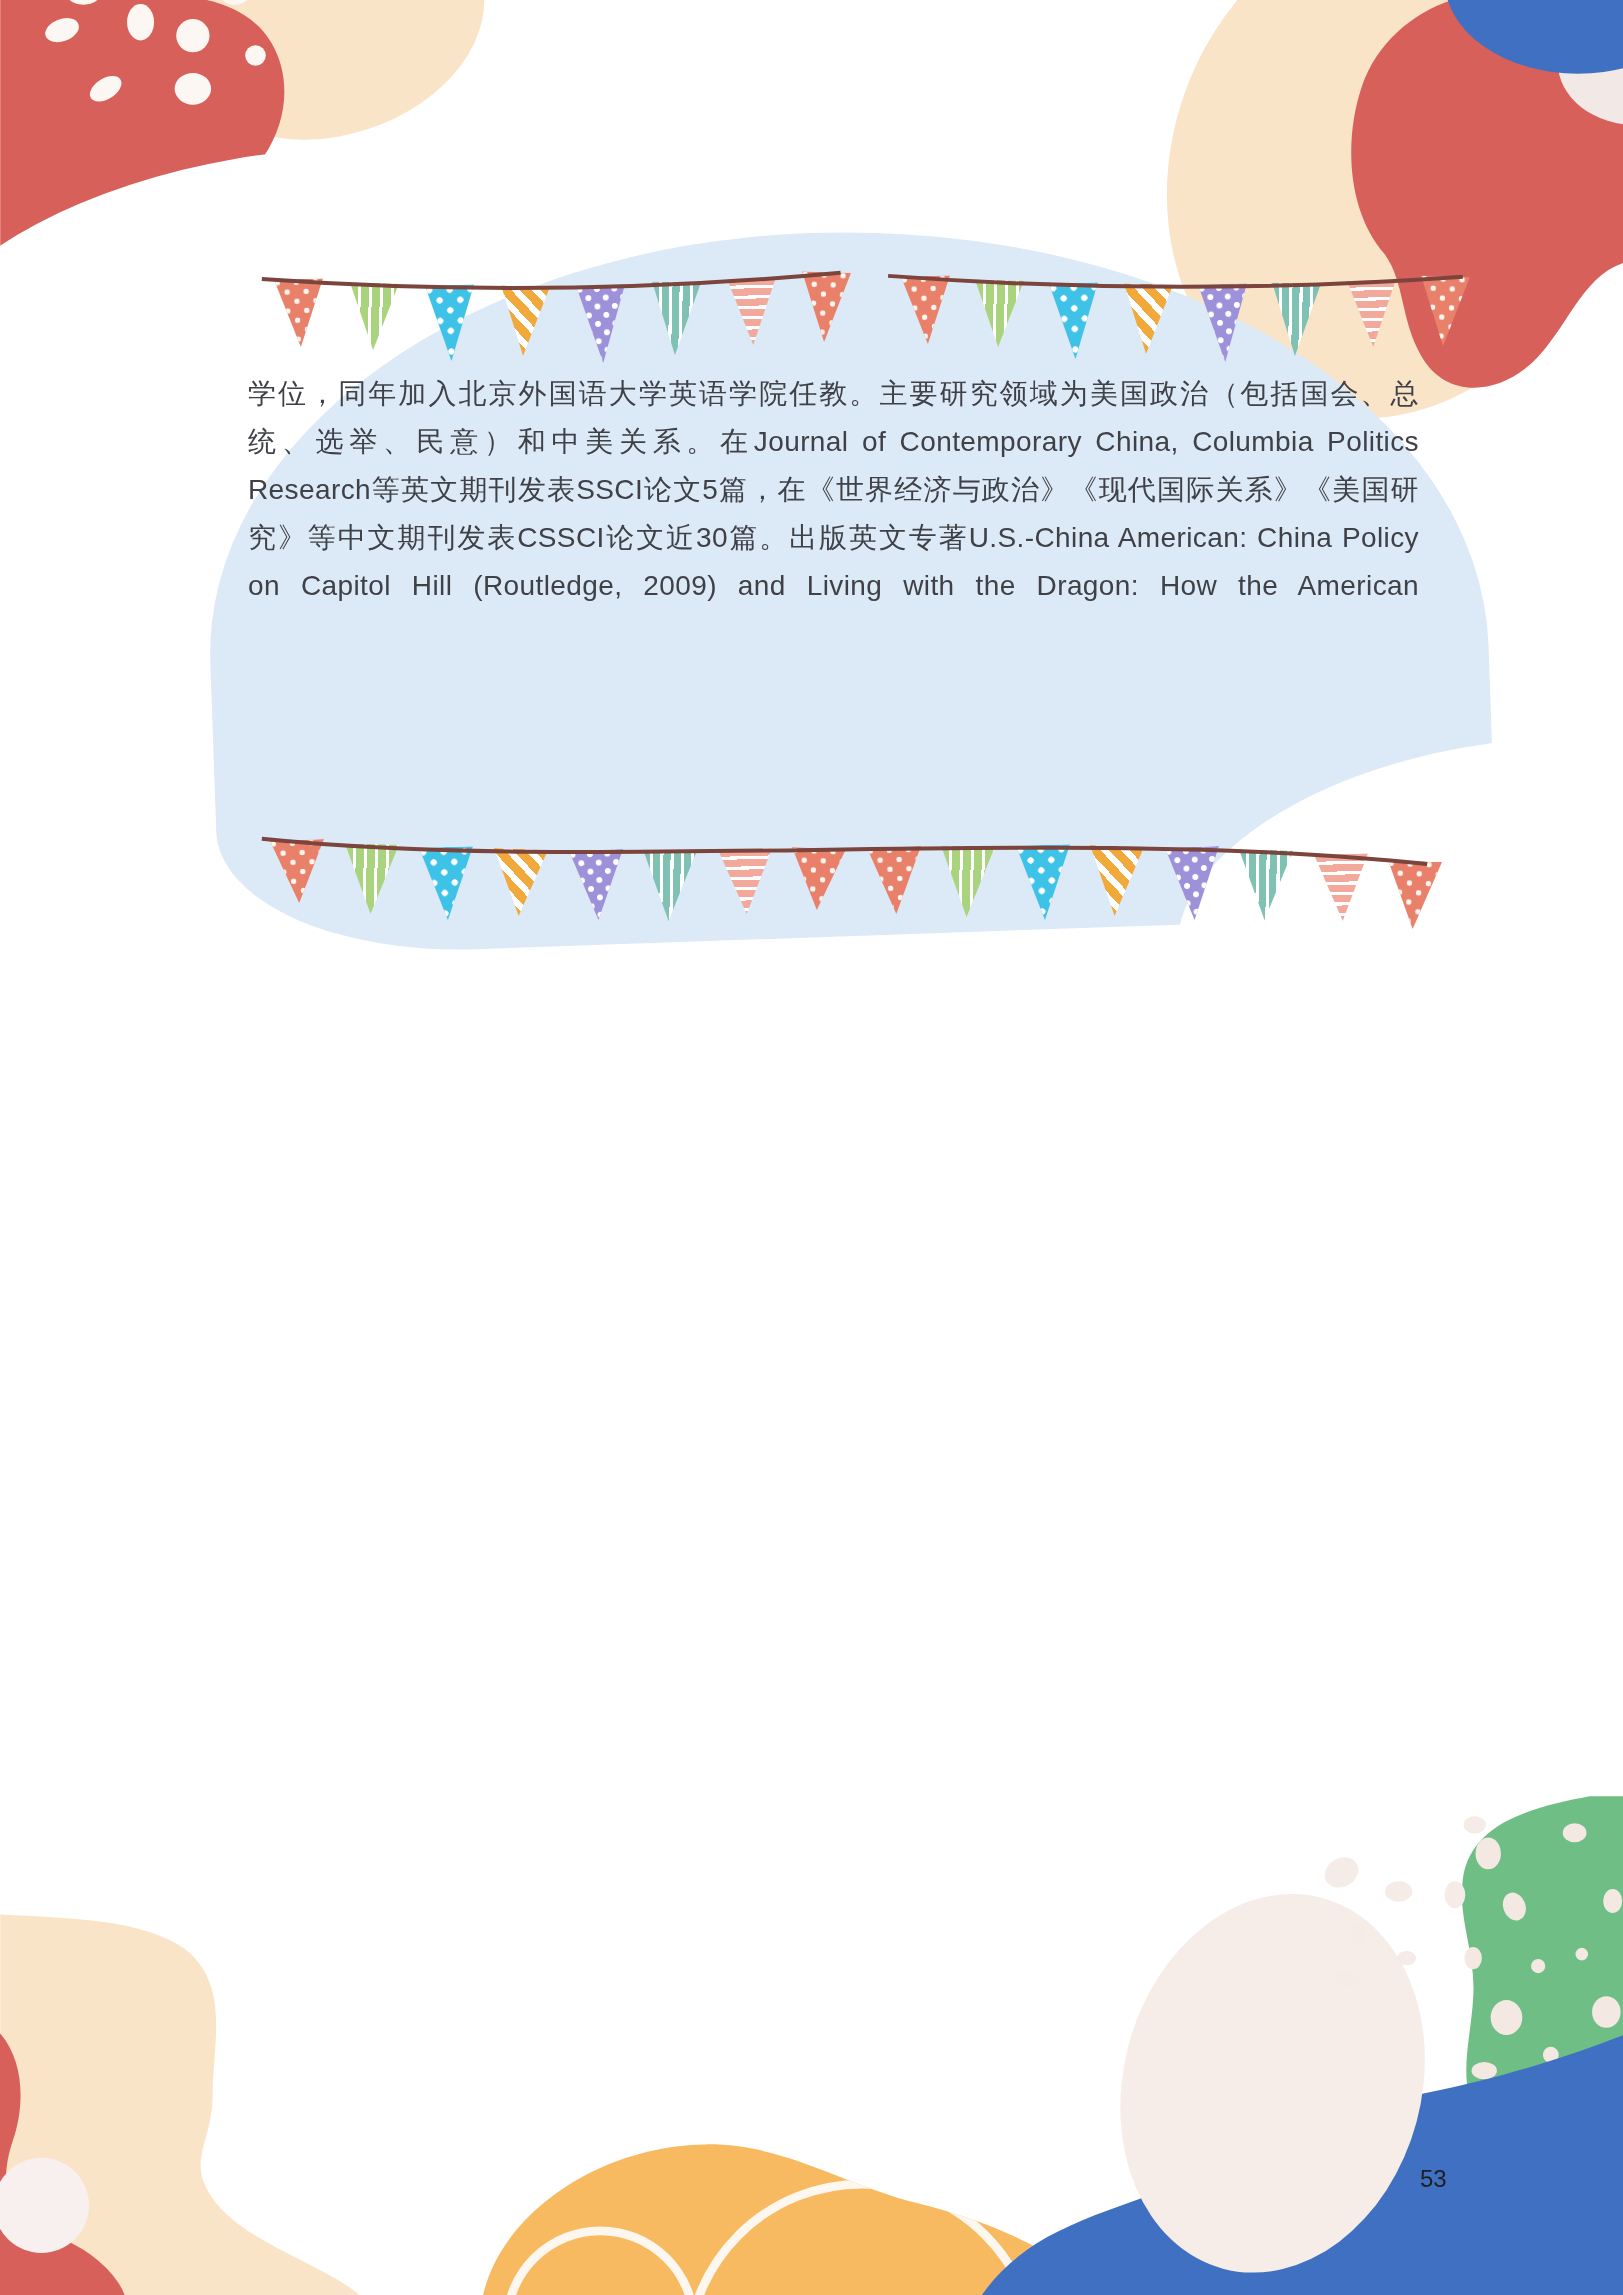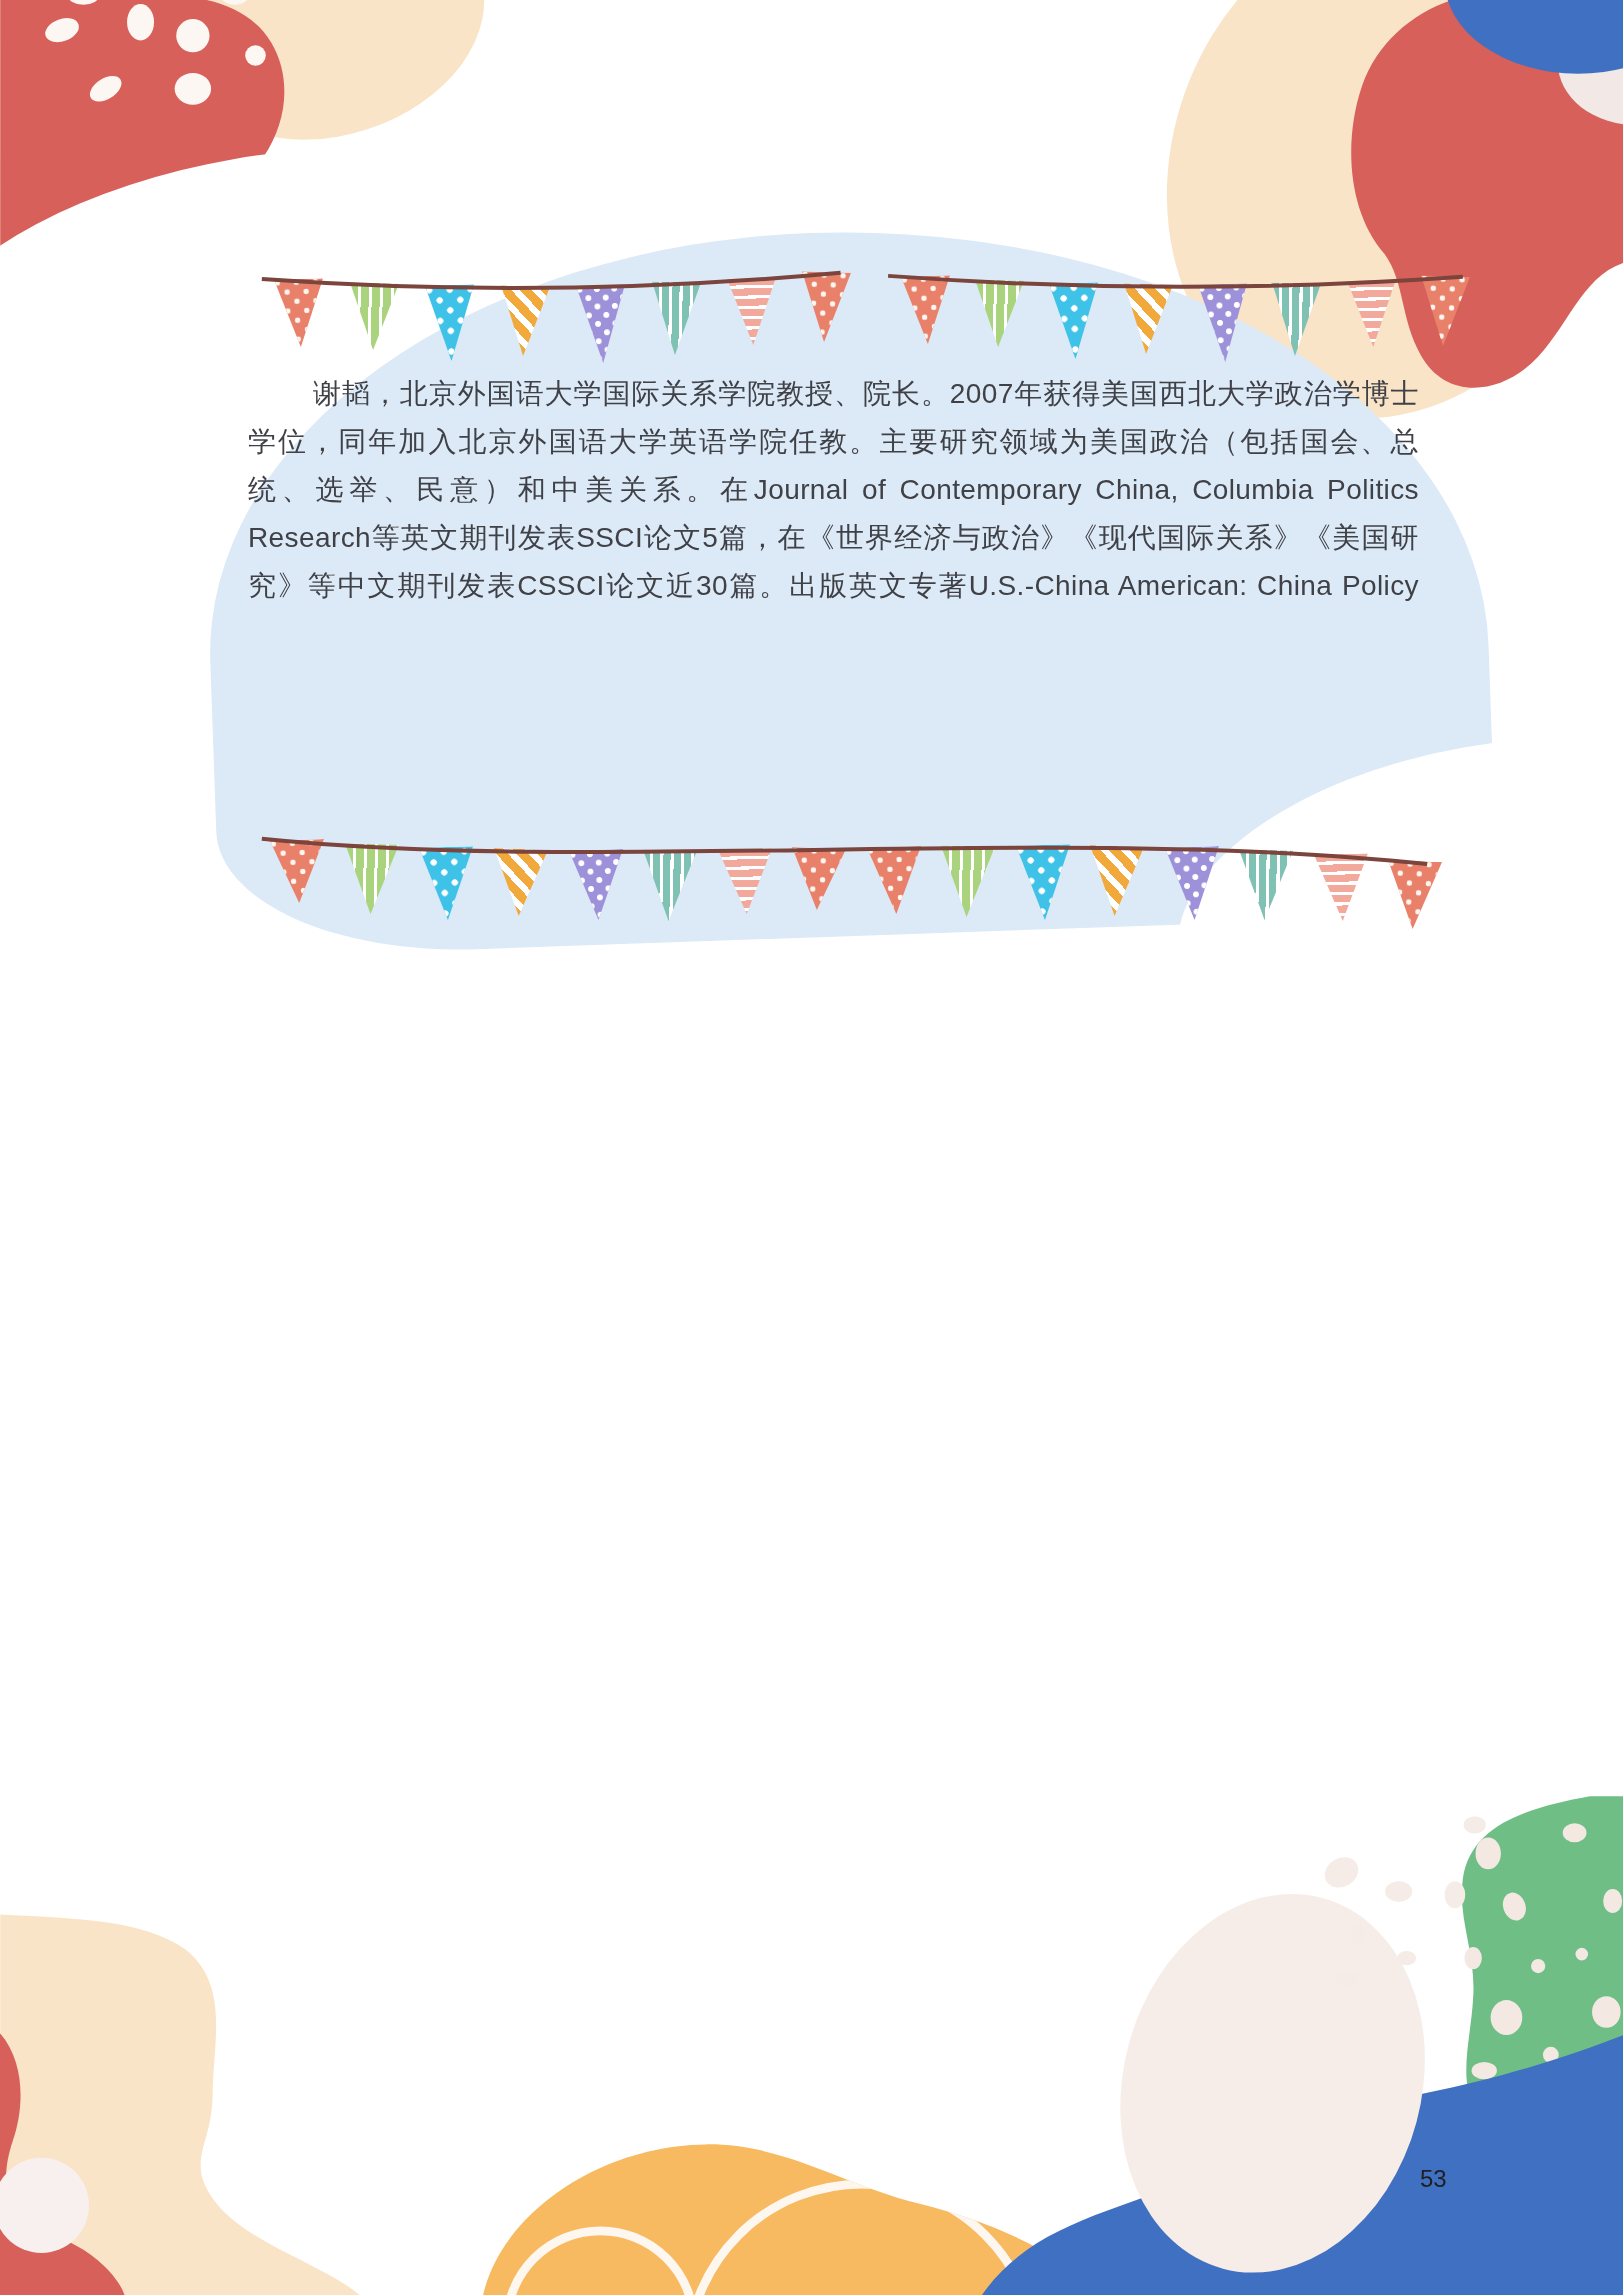--- a/index.html
+++ b/index.html
@@ -126,25 +126,25 @@
         <ellipse cx="1860" cy="2302" rx="14" ry="11"></ellipse>
       </g>
     </g>
   </svg>
 
   <div class="lightblue-blob"></div>
   <div class="carve carve-tl"></div>
   <div class="carve carve-br"></div>
 
   <div class="bio" id="bio">
-      <div class="bio-line first">谢韬，北京外国语大学国际关系学院教授、院长。2007年获得美国西北大学政治学博士</div>
       <div class="bio-line">学位，同年加入北京外国语大学英语学院任教。主要研究领域为美国政治（包括国会、总</div>
       <div class="bio-line">统、选举、民意）和中美关系。在Journal of Contemporary China, Columbia Politics</div>
       <div class="bio-line">Research等英文期刊发表SSCI论文5篇，在《世界经济与政治》《现代国际关系》《美国研</div>
       <div class="bio-line">究》等中文期刊发表CSSCI论文近30篇。出版英文专著U.S.-China American: China Policy</div>
+      <div class="bio-line">on Capitol Hill (Routledge, 2009)  and Living with the Dragon: How the American</div>
     </div>
 
   <div class="bunting" id="bunting">
       <div class="pennant p-coral" style="left: 274px; top: 279px; width: 49px; height: 68px; transform: rotate(-2deg);"></div>
       <div class="pennant p-green" style="left: 350px; top: 283px; width: 49px; height: 67px; transform: rotate(1.2deg);"></div>
       <div class="pennant p-blue" style="left: 425px; top: 285px; width: 49px; height: 76px; transform: rotate(-1.5deg);"></div>
       <div class="pennant p-yellow" style="left: 501px; top: 286px; width: 49px; height: 70px; transform: rotate(2deg);"></div>
       <div class="pennant p-purple" style="left: 576px; top: 285px; width: 49px; height: 78px; transform: rotate(-2deg);"></div>
       <div class="pennant p-teal" style="left: 652px; top: 282px; width: 49px; height: 73px; transform: rotate(1.2deg);"></div>
       <div class="pennant p-pink" style="left: 727px; top: 278px; width: 49px; height: 67px; transform: rotate(-1.5deg);"></div>

